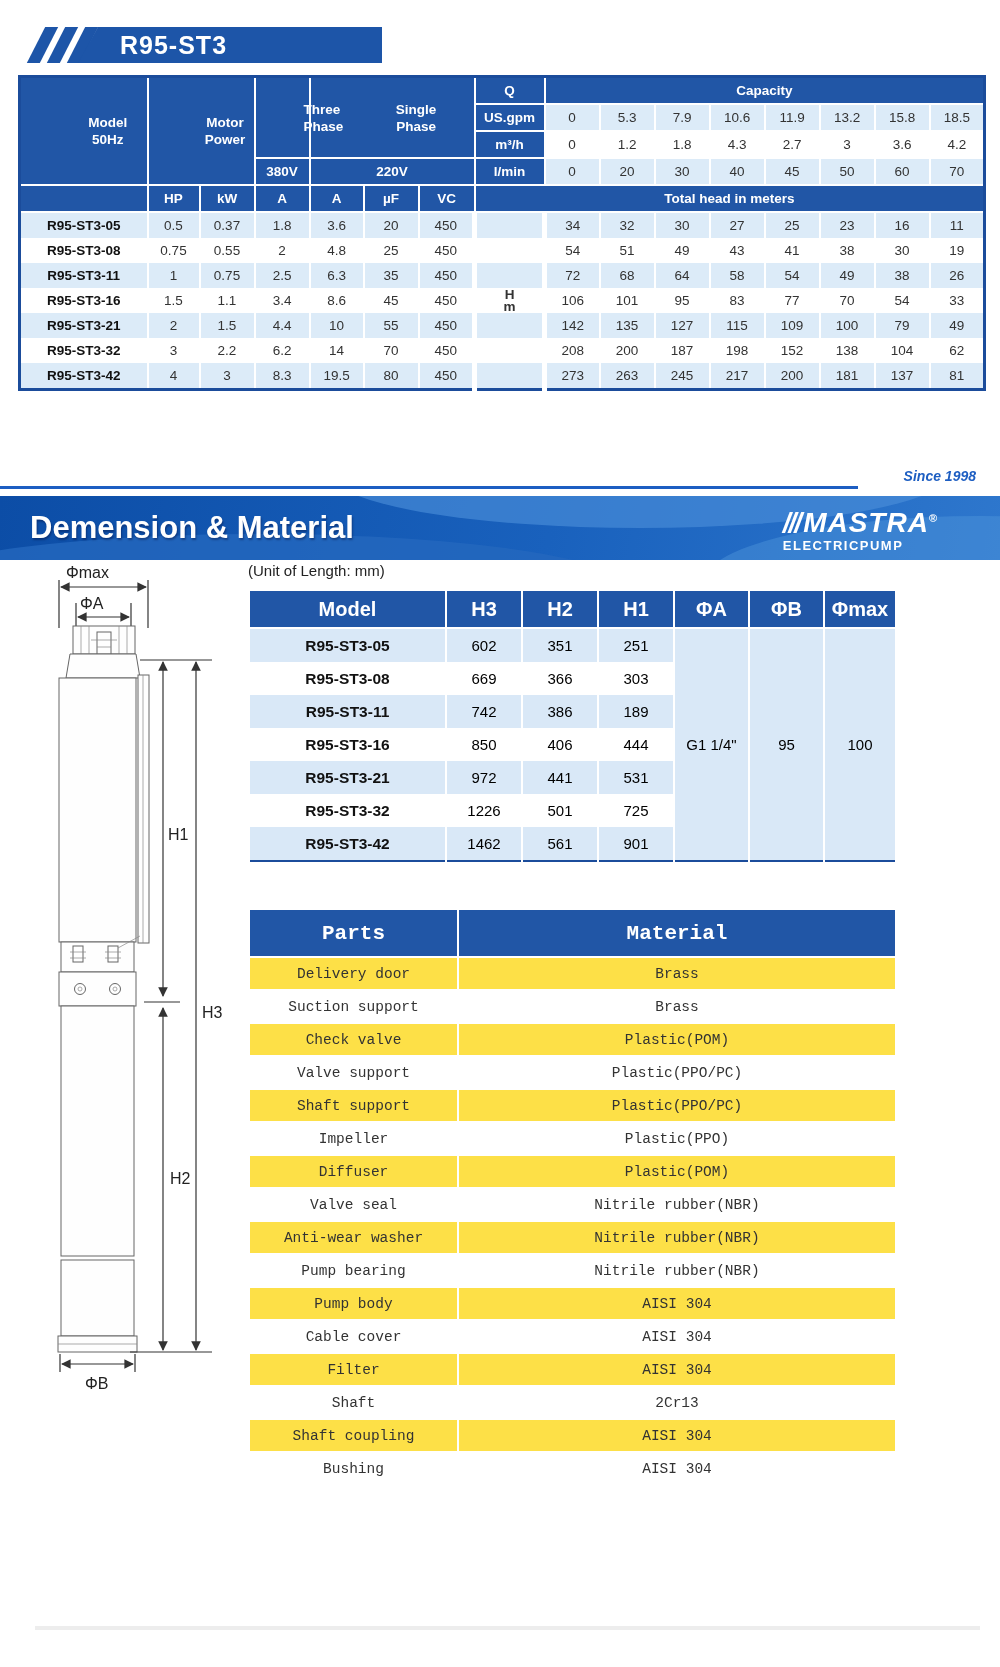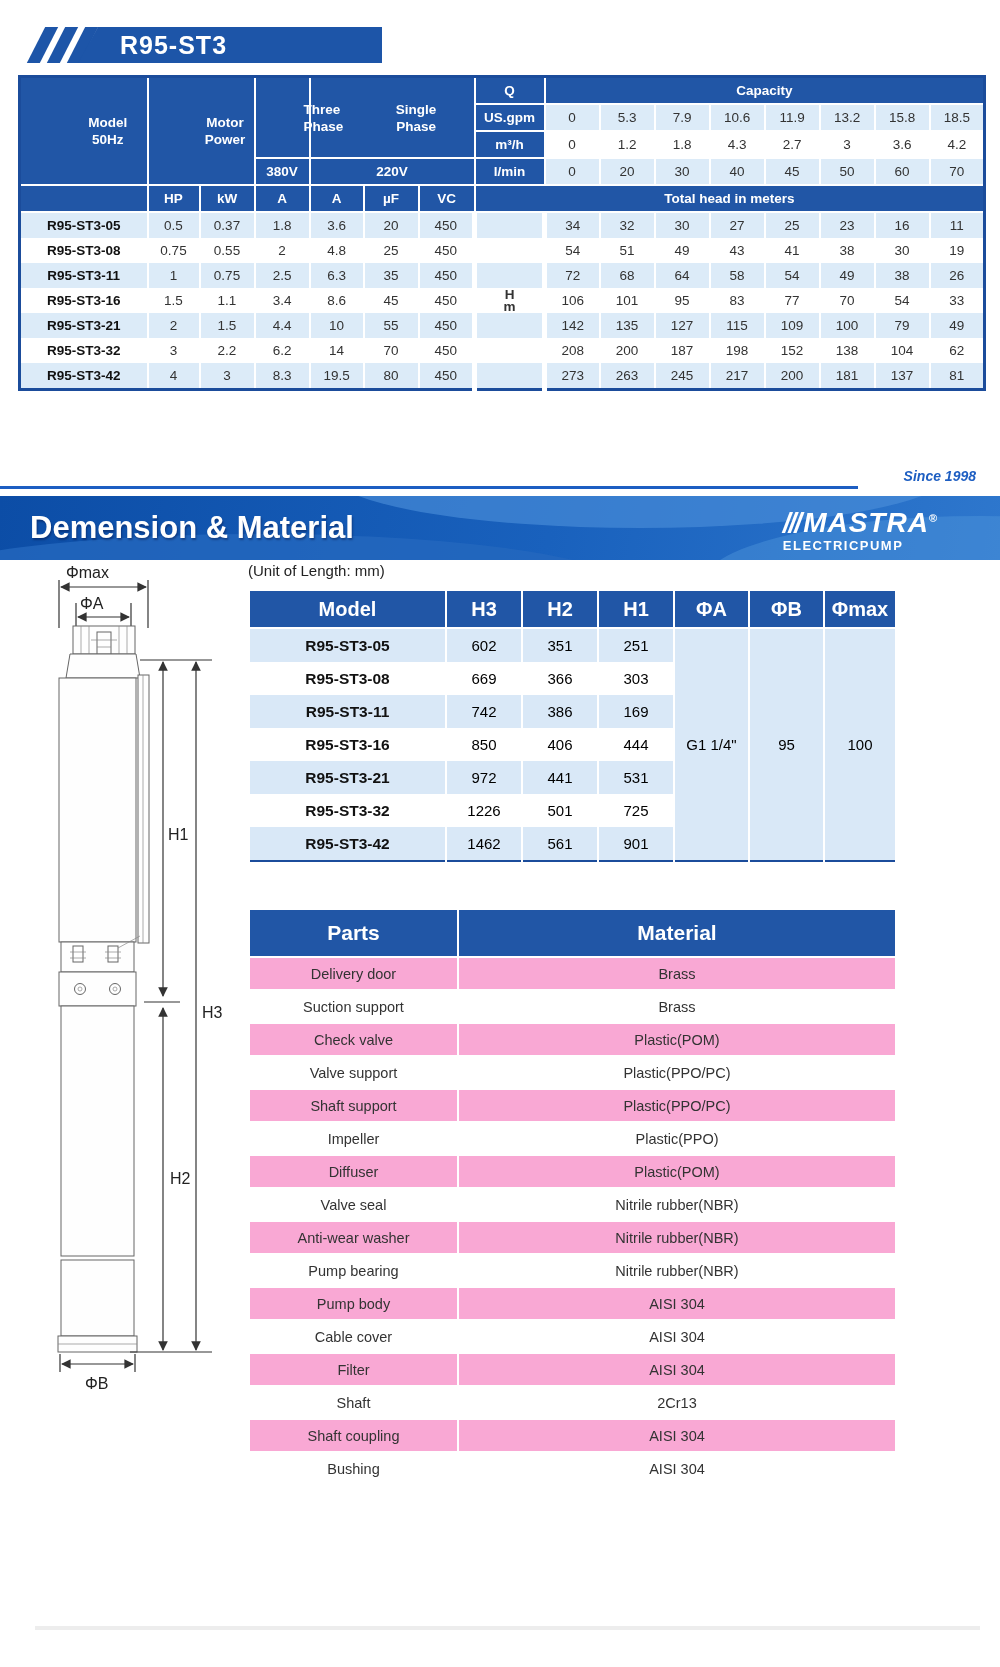--- a/index.html
+++ b/index.html
@@ -57,26 +57,26 @@
   .dim th { background:#2156a6; color:#fff; font-size:20px; font-weight:bold; height:36px;
             border:2px solid #fff; padding:0; text-align:center; }
   .dim td { height:33px; text-align:center; font-size:15px; color:#000000; background:#fff;
             border-left:2px solid #fff; border-right:2px solid #fff; padding:0; }
   .dim tr.stripe td { background:#d9e8f7; }
   .dim td.model-cell { font-weight:bold; color:#111; font-size:15.5px; }
   .dim td.merged { background:#e7f0fa; }
 
   
   .parts-wrap { position:absolute; left:248px; top:908px; }
-  table.parts { border-collapse:collapse; table-layout:fixed; width:647px; border:2px solid #1b4c9b; }
+  table.parts { border-collapse:collapse; table-layout:fixed; width:647px; border:2px solid #1b4c9b;font-family:Liberation Mono, monospace; }
   .parts th { background:#2156a6; color:#fff; font-size:21px; font-weight:bold; height:46px;
               border:2px solid #fff; padding:0; text-align:center; }
   .parts td { height:31px; text-align:center; font-size:14.5px; color:#333; background:#fff;
               border:2px solid #fff; padding:0; }
-  .parts tr.stripe td { background:#f9a8d4; }
+  .parts tr.stripe td { background:#fde047; }
 
   
   .diagram { position:absolute; left:20px; top:556px; width:225px; height:840px; }
   .diagram .outline { fill:#fefefe; stroke:#666; stroke-width:1; }
   .diagram .thin { stroke:#888; stroke-width:0.7; fill:none; }
   .diagram .dim { stroke:#333; stroke-width:1.2; fill:none; }
   .diagram text { font-family:"Liberation Sans",sans-serif; font-size:16px; fill:#222; }
 
   .footer-line { position:absolute; left:35px; top:1626px; width:945px; height:4px; background:#ededed; }
 </style>
@@ -435,21 +435,21 @@
           <tr>
             <td class="model-cell">R95-ST3-08</td>
             <td>669</td>
             <td>366</td>
             <td>303</td>
           </tr>
           <tr class="stripe">
             <td class="model-cell">R95-ST3-11</td>
             <td>742</td>
             <td>386</td>
-            <td>169</td>
+            <td>189</td>
           </tr>
           <tr>
             <td class="model-cell">R95-ST3-16</td>
             <td>850</td>
             <td>406</td>
             <td>444</td>
           </tr>
           <tr class="stripe">
             <td class="model-cell">R95-ST3-21</td>
             <td>972</td>

